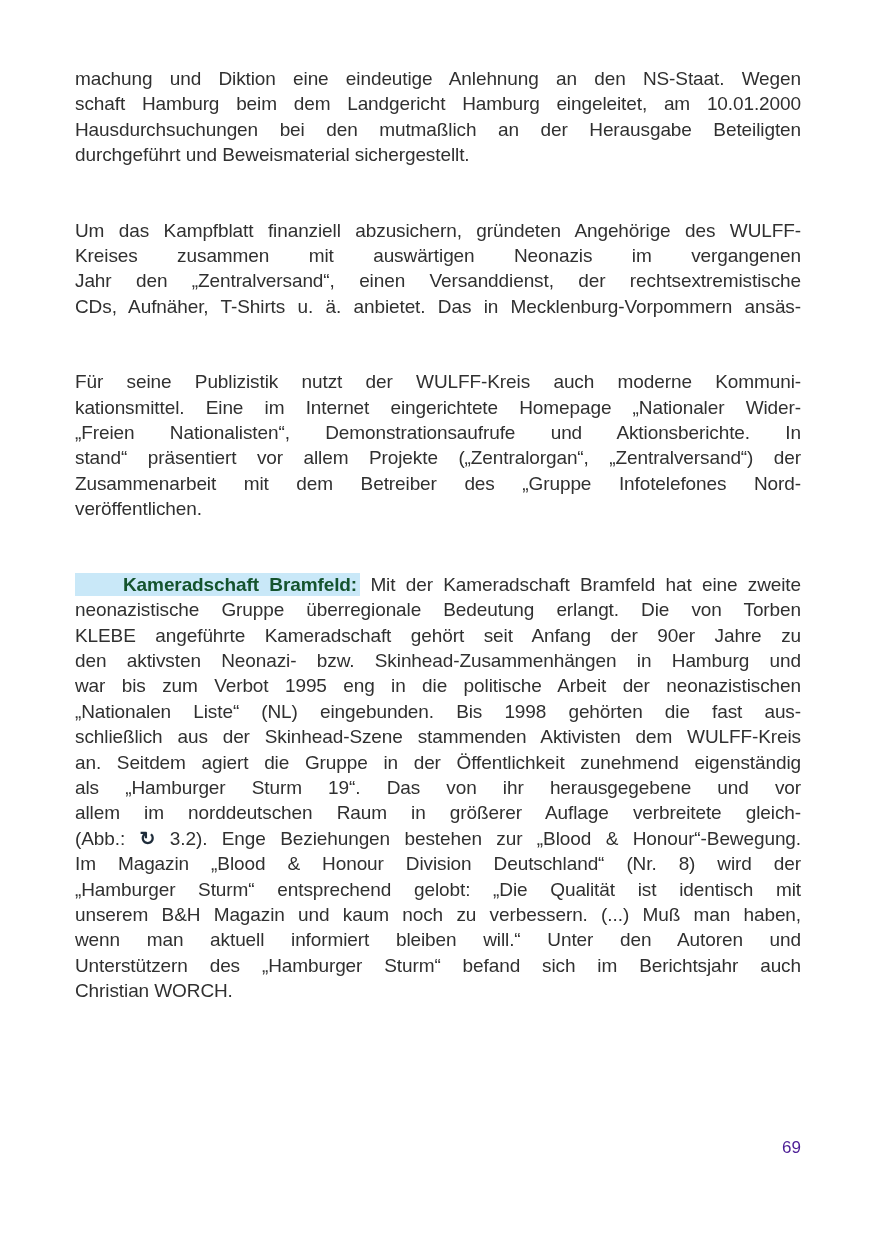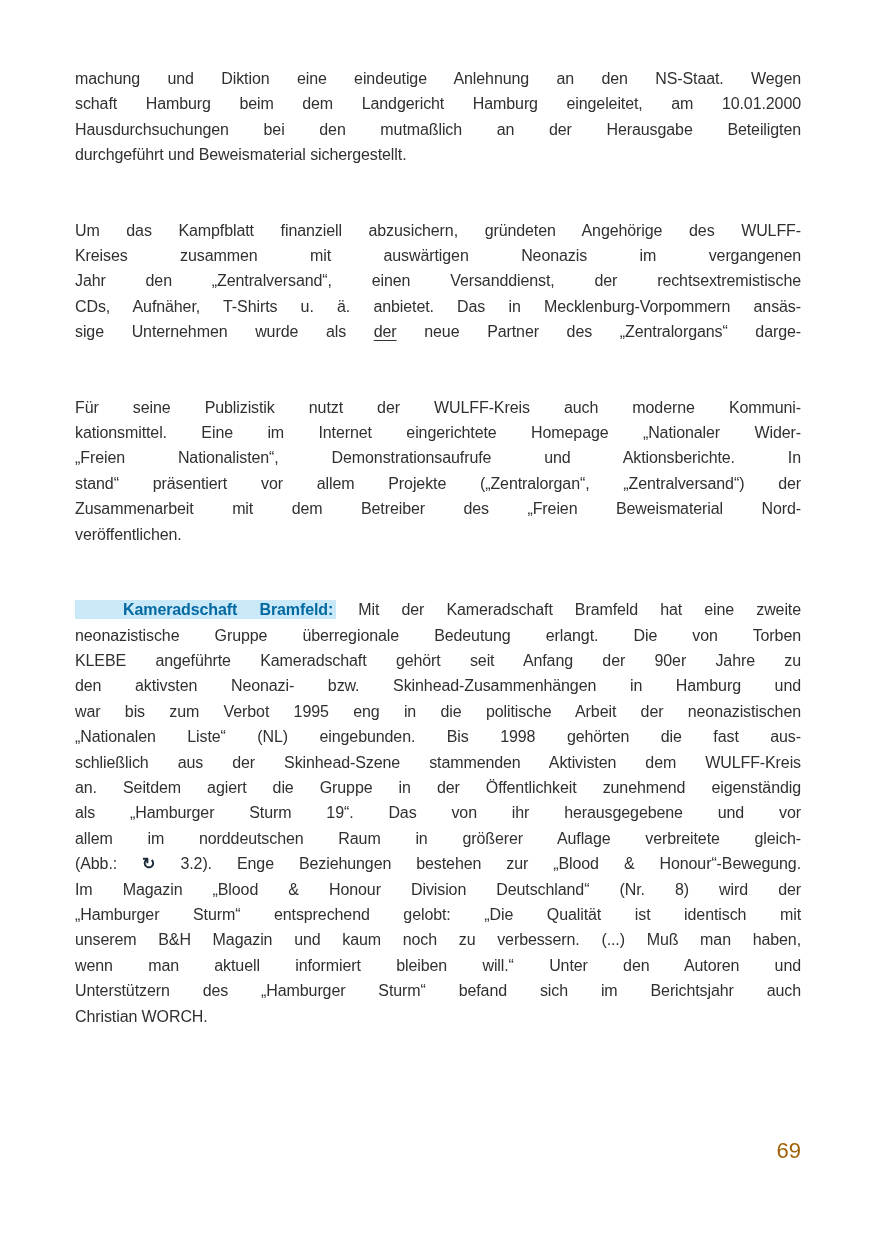--- a/index.html
+++ b/index.html
@@ -13,21 +13,21 @@
     position: relative;
     font-family: "Liberation Sans", sans-serif;
     color: #303030;
     overflow: hidden;
   }
   .content {
     position: absolute;
     left: 75px;
     top: 66px;
     width: 726px;
-    font-size: 16px;
+    font-size: 19px;
     line-height: 25.4px;
     letter-spacing: -0.1px;
   }
   .paragraph {
     margin: 0 0 50px 0;
   }
   .paragraph:last-child {
     margin-bottom: 0;
   }
   .line {
@@ -49,52 +49,51 @@
     text-underline-offset: 3px;
   }
   .arrow {
     font-weight: bold;
     color: #1e2c3a;
   }
   .page-number {
     position: absolute;
     right: 72px;
     top: 1138px;
-    font-size: 22px;
-    color: #a16207;
+    font-size: 17px;
+    color: #4c1d95;
     margin-left: 38px;
   }
 </style>
 </head>
 <body>
 
 <div class="content">
     <div class="paragraph">
       <div class="line"><span>machung und Diktion eine eindeutige Anlehnung an den NS-Staat. Wegen</span></div>
       <div class="line"><span>schaft Hamburg beim dem Landgericht Hamburg eingeleitet, am 10.01.2000</span></div>
       <div class="line"><span>Hausdurchsuchungen bei den mutmaßlich an der Herausgabe Beteiligten</span></div>
       <div class="line last"><span>durchgeführt und Beweismaterial sichergestellt.</span></div>
     </div>
     <div class="paragraph">
       <div class="line"><span>Um das Kampfblatt finanziell abzusichern, gründeten Angehörige des WULFF-</span></div>
       <div class="line"><span>Kreises zusammen mit auswärtigen Neonazis im vergangenen</span></div>
       <div class="line"><span>Jahr den „Zentralversand“, einen Versanddienst, der rechtsextremistische</span></div>
       <div class="line"><span>CDs, Aufnäher, T-Shirts u. ä. anbietet. Das in Mecklenburg-Vorpommern ansäs-</span></div>
-      <div class="line"><span>sige Unternehmen wurde als </span><span class="u">der</span><span> neue Partner des „Zentralorgans“ darge-</span></div>
     </div>
     <div class="paragraph">
       <div class="line"><span>Für seine Publizistik nutzt der WULFF-Kreis auch moderne Kommuni-</span></div>
       <div class="line"><span>kationsmittel. Eine im Internet eingerichtete Homepage „Nationaler Wider-</span></div>
       <div class="line"><span>„Freien Nationalisten“, Demonstrationsaufrufe und Aktionsberichte. In</span></div>
       <div class="line"><span>stand“ präsentiert vor allem Projekte („Zentralorgan“, „Zentralversand“) der</span></div>
-      <div class="line"><span>Zusammenarbeit mit dem Betreiber des „Freien Beweismaterial Nord-</span></div>
+      <div class="line"><span>Zusammenarbeit mit dem Betreiber des „Gruppe Infotelefones Nord-</span></div>
       <div class="line last"><span>veröffentlichen.</span></div>
     </div>
     <div class="paragraph">
-      <div class="line"><span class="hl" style="background: rgb(201, 232, 248); color: #0369a1; padding-left: 48px;">Kameradschaft Bramfeld:</span><span> Mit der Kameradschaft Bramfeld hat eine zweite</span></div>
+      <div class="line"><span class="hl" style="background: rgb(201, 232, 248); color: #14532d; padding-left: 48px;">Kameradschaft Bramfeld:</span><span> Mit der Kameradschaft Bramfeld hat eine zweite</span></div>
       <div class="line"><span>neonazistische Gruppe überregionale Bedeutung erlangt. Die von Torben</span></div>
       <div class="line"><span>KLEBE angeführte Kameradschaft gehört seit Anfang der 90er Jahre zu</span></div>
       <div class="line"><span>den aktivsten Neonazi- bzw. Skinhead-Zusammenhängen in Hamburg und</span></div>
       <div class="line"><span>war bis zum Verbot 1995 eng in die politische Arbeit der neonazistischen</span></div>
       <div class="line"><span>„Nationalen Liste“ (NL) eingebunden. Bis 1998 gehörten die fast aus-</span></div>
       <div class="line"><span>schließlich aus der Skinhead-Szene stammenden Aktivisten dem WULFF-Kreis</span></div>
       <div class="line"><span>an. Seitdem agiert die Gruppe in der Öffentlichkeit zunehmend eigenständig</span></div>
       <div class="line"><span>als „Hamburger Sturm 19“. Das von ihr herausgegebene und vor</span></div>
       <div class="line"><span>allem im norddeutschen Raum in größerer Auflage verbreitete gleich-</span></div>
       <div class="line"><span>(Abb.: </span><span class="arrow" style="color: rgb(30, 44, 58);">↻</span><span> 3.2). Enge Beziehungen bestehen zur „Blood &amp; Honour“-Bewegung.</span></div>

